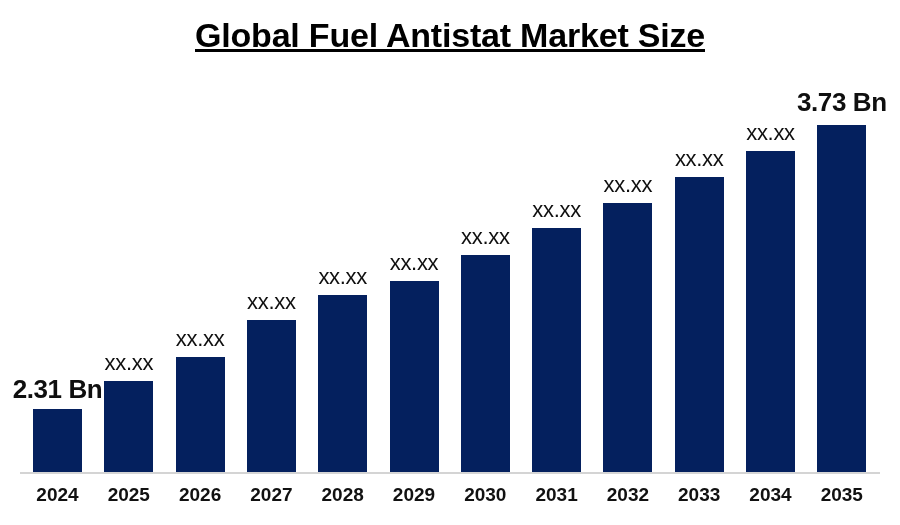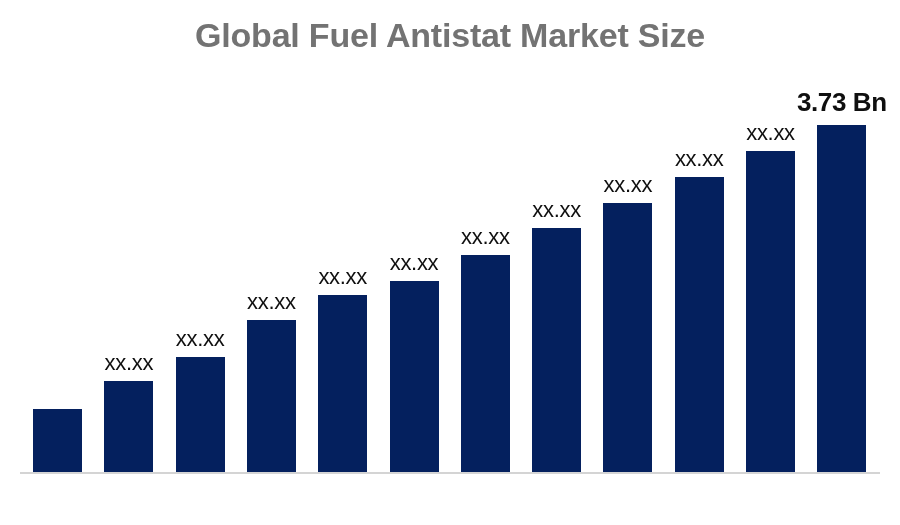--- a/index.html
+++ b/index.html
@@ -7,23 +7,24 @@
   body{
     width:900px;height:525px;background:#ffffff;overflow:hidden;
     font-family:"Liberation Sans","DejaVu Sans",sans-serif;
     -webkit-font-smoothing:antialiased;
   }
   #chart-root{position:relative;width:900px;height:525px;background:#fff;}
 
   
   .chart-title{
     position:absolute;left:0;top:16px;width:900px;text-align:center;
-    font-size:34px;font-weight:bold;color:#737373;letter-spacing:-0.2px;
+    font-size:34px;font-weight:bold;color:#000000;letter-spacing:-0.2px;
     font-family:"Liberation Sans","DejaVu Sans",sans-serif;
     white-space:nowrap;
+    text-decoration:underline;
   }
 
   
   .plot-area{position:absolute;left:0;top:0;width:900px;height:480px;}
 
   .axis-line{
     position:absolute;left:20px;top:472px;width:860px;height:2px;
     background:#d4d4d4;
   }
 
@@ -59,20 +60,21 @@
 
 <div id="chart-root">
 
   <div class="chart-title">Global Fuel Antistat Market Size</div>
 
   <div class="plot-area">
     <div class="axis-line"></div>
     <div id="bars-layer">
         <div class="bar-group" style="left: 33px; width: 49px; bottom: 8px; height: 63px;">
           <div class="bar" style="height: 63px; background: rgb(4, 32, 94);"></div>
+          <div class="bar-value highlight" style="bottom: 67px; left: 50%; transform: translateX(-50%);">2.31 Bn</div>
         </div>
         <div class="bar-group" style="left: 104.3px; width: 49px; bottom: 8px; height: 91px;">
           <div class="bar" style="height: 91px; background: rgb(4, 32, 94);"></div>
           <div class="bar-value plain" style="bottom: 96px;">xx.xx</div>
         </div>
         <div class="bar-group" style="left: 175.6px; width: 49px; bottom: 8px; height: 115px;">
           <div class="bar" style="height: 115px; background: rgb(4, 32, 94);"></div>
           <div class="bar-value plain" style="bottom: 120px;">xx.xx</div>
         </div>
         <div class="bar-group" style="left: 246.9px; width: 49px; bottom: 8px; height: 152px;">
@@ -107,14 +109,28 @@
           <div class="bar" style="height: 321px; background: rgb(4, 32, 94);"></div>
           <div class="bar-value plain" style="bottom: 326px;">xx.xx</div>
         </div>
         <div class="bar-group" style="left: 817.3px; width: 49px; bottom: 8px; height: 347px;">
           <div class="bar" style="height: 347px; background: rgb(4, 32, 94);"></div>
           <div class="bar-value highlight" style="bottom: 354px;">3.73 Bn</div>
         </div>
       </div>
   </div>
 
+  <div class="x-labels" id="x-labels-layer">
+      <div class="x-label" style="left: 22px; width: 71px;">2024</div>
+      <div class="x-label" style="left: 93.3px; width: 71px;">2025</div>
+      <div class="x-label" style="left: 164.6px; width: 71px;">2026</div>
+      <div class="x-label" style="left: 235.9px; width: 71px;">2027</div>
+      <div class="x-label" style="left: 307.2px; width: 71px;">2028</div>
+      <div class="x-label" style="left: 378.5px; width: 71px;">2029</div>
+      <div class="x-label" style="left: 449.8px; width: 71px;">2030</div>
+      <div class="x-label" style="left: 521.1px; width: 71px;">2031</div>
+      <div class="x-label" style="left: 592.4px; width: 71px;">2032</div>
+      <div class="x-label" style="left: 663.7px; width: 71px;">2033</div>
+      <div class="x-label" style="left: 735px; width: 71px;">2034</div>
+      <div class="x-label" style="left: 806.3px; width: 71px;">2035</div>
+    </div>
 
 </div>
 
 </body></html>

